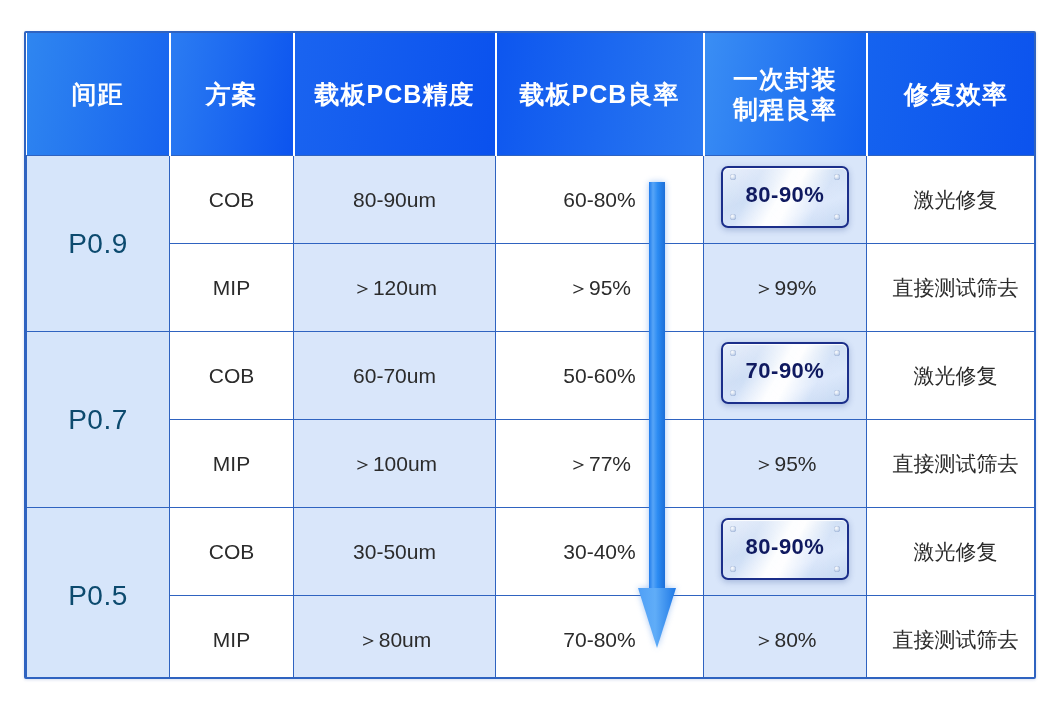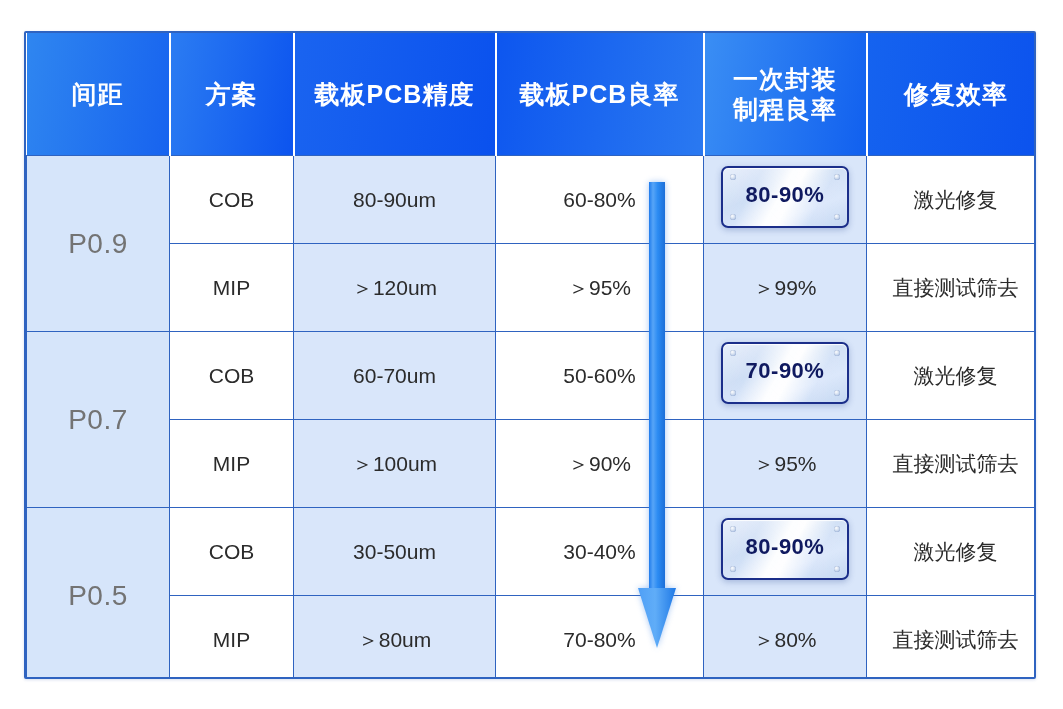--- a/index.html
+++ b/index.html
@@ -74,21 +74,21 @@
   td.cell {
     font-size: 21px;
     color: #2b2b2b;
     height: 87px;
   }
   td.tint { background: #d9e6fa; }
   td.plain { background: #ffffff; }
 
   td.pitch {
     background: #d6e5fa;
-    color: #737373;
+    color: #0c4a6e;
     font-size: 28px;
     font-weight: bold;
     letter-spacing: 0.5px;
   }
 
   td.yield-cell { position: relative; }
 
   
   .badge {
     position: relative;
@@ -216,21 +216,21 @@
               <i class="screw bl"></i>
               <i class="screw br"></i>
               <span class="badge-text">70-90%</span>
             </span>
           </td>
           <td class="cell plain">激光修复</td>
         </tr>
         <tr>
           <td class="cell plain">MIP</td>
           <td class="cell tint">＞100um</td>
-          <td class="cell plain">＞90%</td>
+          <td class="cell plain">＞77%</td>
           <td class="cell tint">＞95%</td>
           <td class="cell plain">直接测试筛去</td>
         </tr>
 
         <tr>
           <td class="pitch" rowspan="2">P0.5</td>
           <td class="cell plain">COB</td>
           <td class="cell tint">30-50um</td>
           <td class="cell plain">30-40%</td>
           <td class="cell tint yield-cell">

